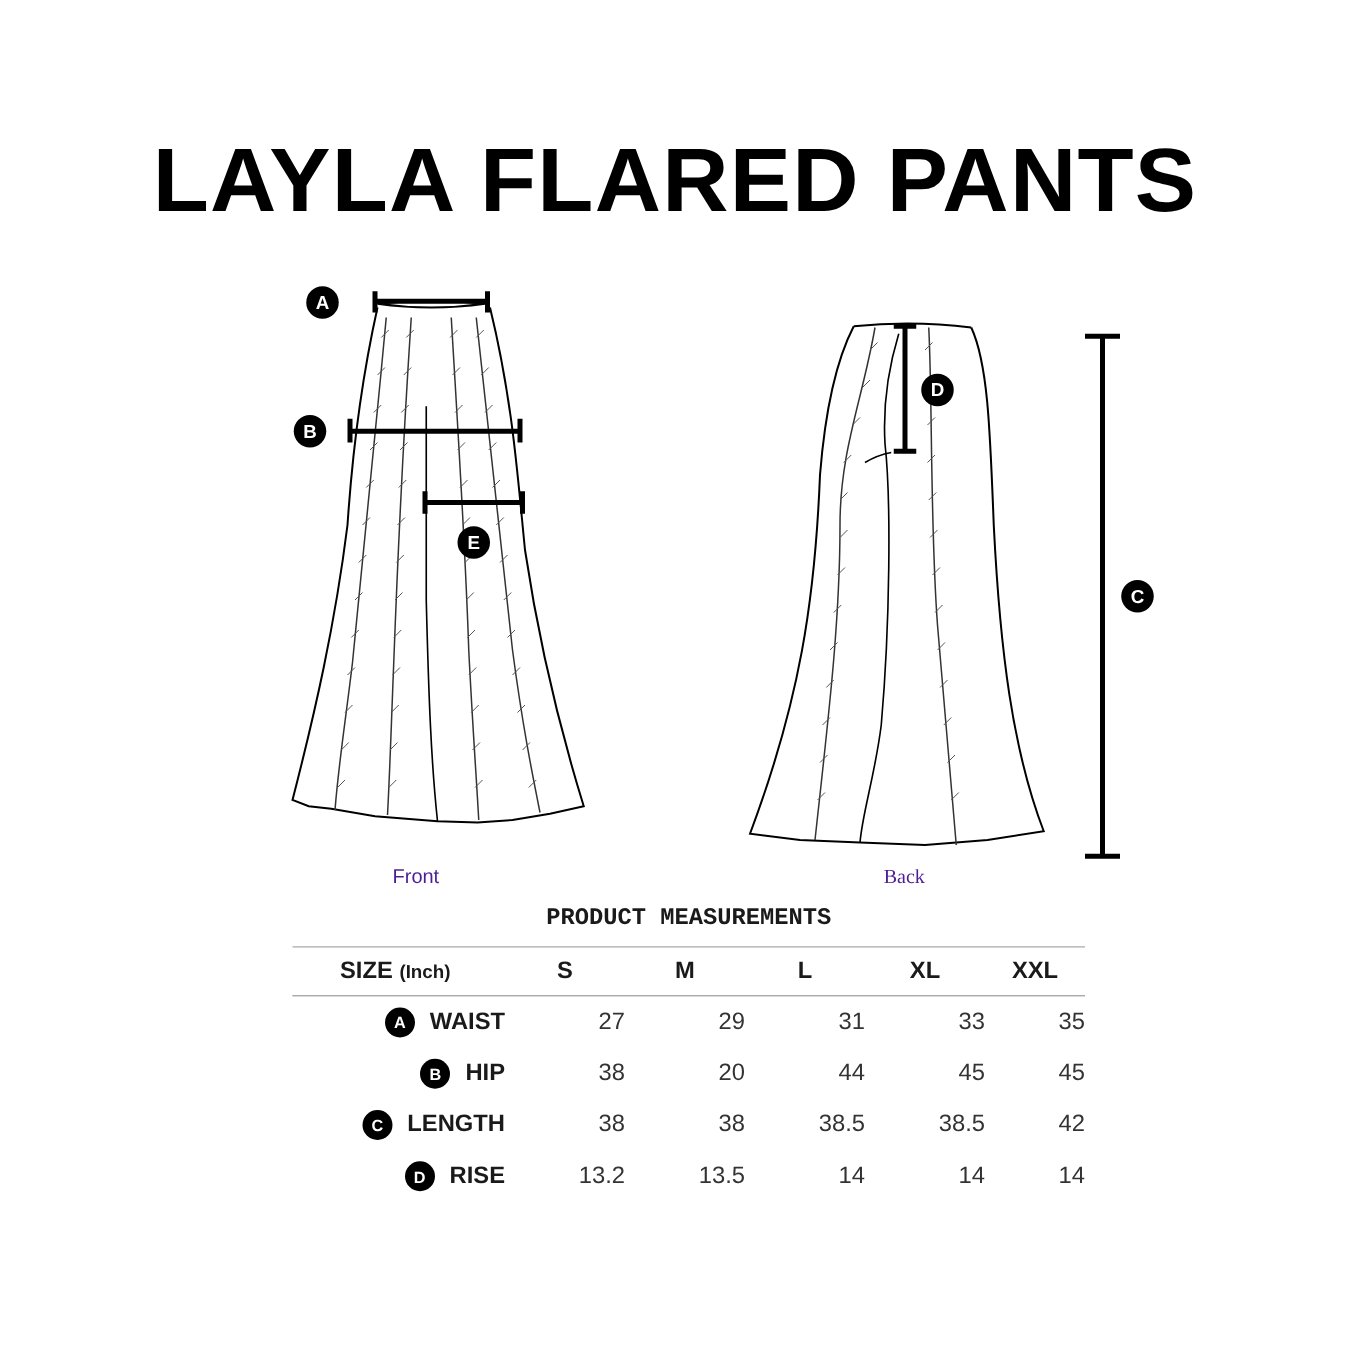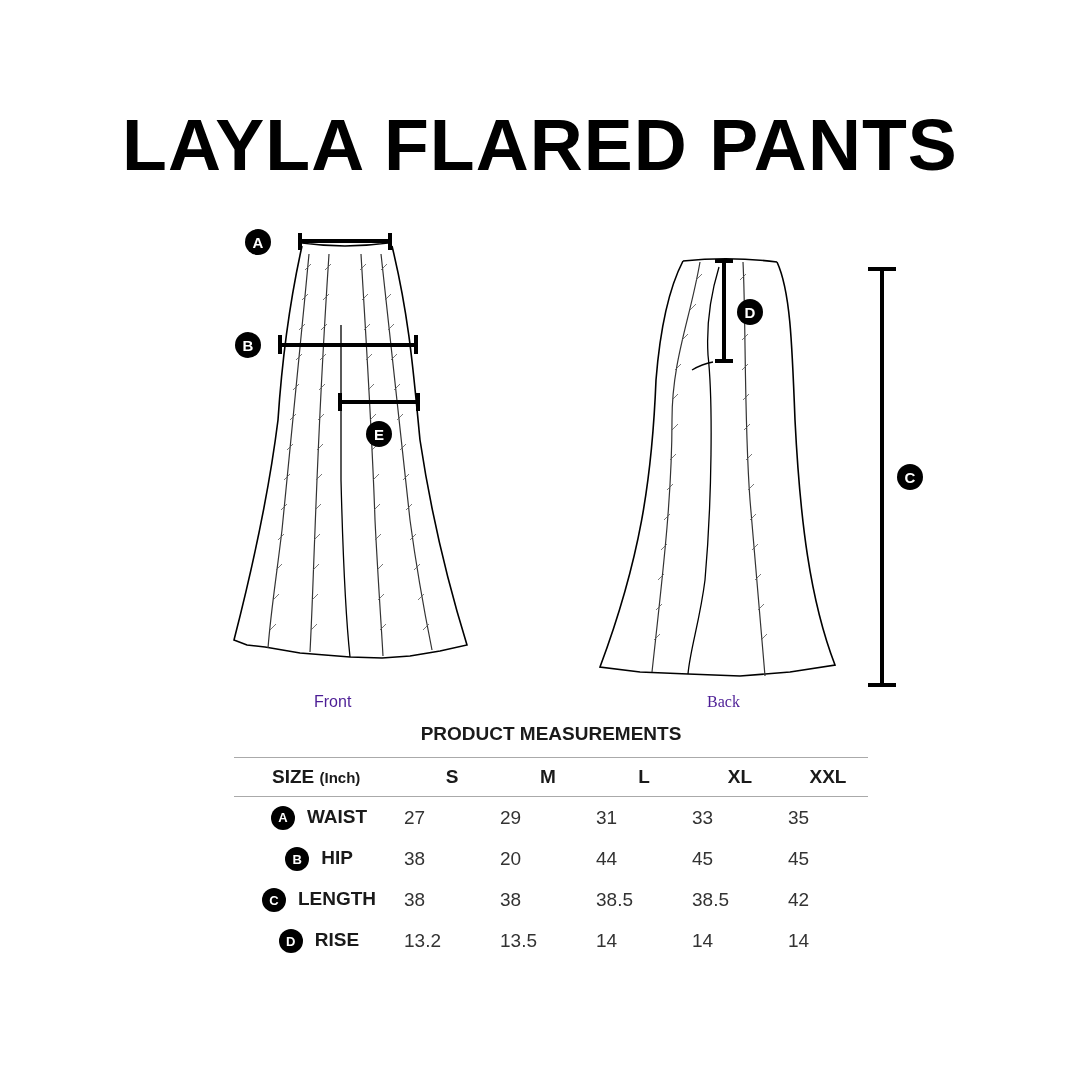--- a/index.html
+++ b/index.html
@@ -1,27 +1,27 @@
 <!DOCTYPE html>
 <html><head>
 <meta charset="utf-8">
 <style>
   html,body{margin:0;padding:0;background:#ffffff;}
   body{width:1080px;height:1080px;position:relative;overflow:hidden;font-family:"Liberation Sans","DejaVu Sans",sans-serif;color:#111;}
   .title{position:absolute;left:0;top:104px;width:1080px;text-align:center;font-family:"Liberation Sans",sans-serif;font-weight:bold;font-size:72px;letter-spacing:1px;color:#000;transform:scaleX(1.02);}
   .drawing{position:absolute;left:0;top:0;}
   .view-label{position:absolute;font-size:16px;color:#4c1d95;}
   .marker{position:absolute;width:26px;height:26px;border-radius:50%;background:#000;color:#fff;font-weight:bold;font-size:15px;display:flex;align-items:center;justify-content:center;line-height:1;}
-  .table-title{position:absolute;left:234px;width:634px;top:723px;text-align:center;font-weight:bold;font-size:19px;color:#1a1a1a;}
+  .table-title{position:absolute;left:234px;width:634px;top:723px;text-align:center;font-weight:bold;font-size:19px;color:#1a1a1a;font-family:Liberation Mono, monospace;}
   table.meas{position:absolute;left:234px;top:757px;width:634px;border-collapse:collapse;}
   table.meas th{font-size:19px;font-weight:bold;height:38px;border-top:1px solid #aaa;border-bottom:1px solid #aaa;color:#1a1a1a;text-align:center;padding:0;}
   table.meas th.size-head{text-align:left;padding-left:38px;}
   table.meas th .unit{font-weight:bold;font-size:15px;}
-  table.meas td{font-size:19px;height:41px;text-align:left;color:#333;padding:0;}
-  table.meas td.label{text-align:center;font-weight:bold;color:#1a1a1a;white-space:nowrap;}
+  table.meas td{font-size:19px;height:41px;text-align:right;color:#333;padding:0;}
+  table.meas td.label{text-align:right;font-weight:bold;color:#1a1a1a;white-space:nowrap;}
   .row-marker{display:inline-flex;width:24px;height:24px;border-radius:50%;background:#000;color:#fff;font-size:13px;font-weight:bold;align-items:center;justify-content:center;vertical-align:middle;margin-right:12px;}
 </style>
 </head>
 <body>
 
 <div class="title">LAYLA FLARED PANTS</div>
 
 <svg class="drawing" width="1080" height="1080" viewBox="0 0 1080 1080" fill="none" stroke="#000">
 
   <g stroke-width="1.6">

